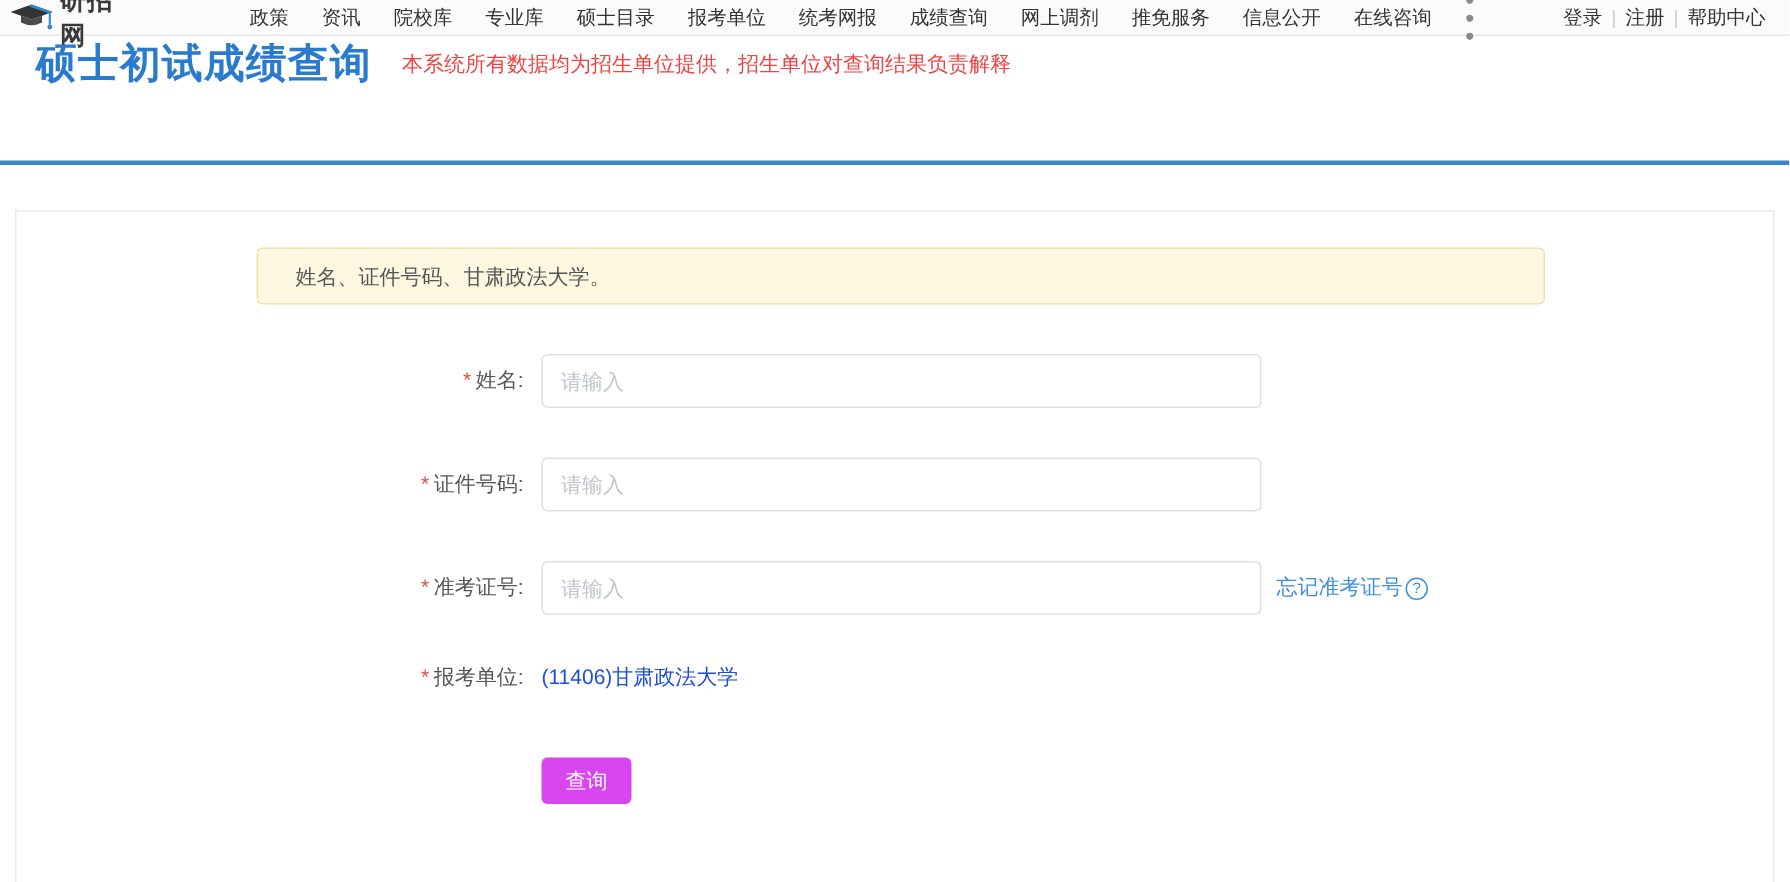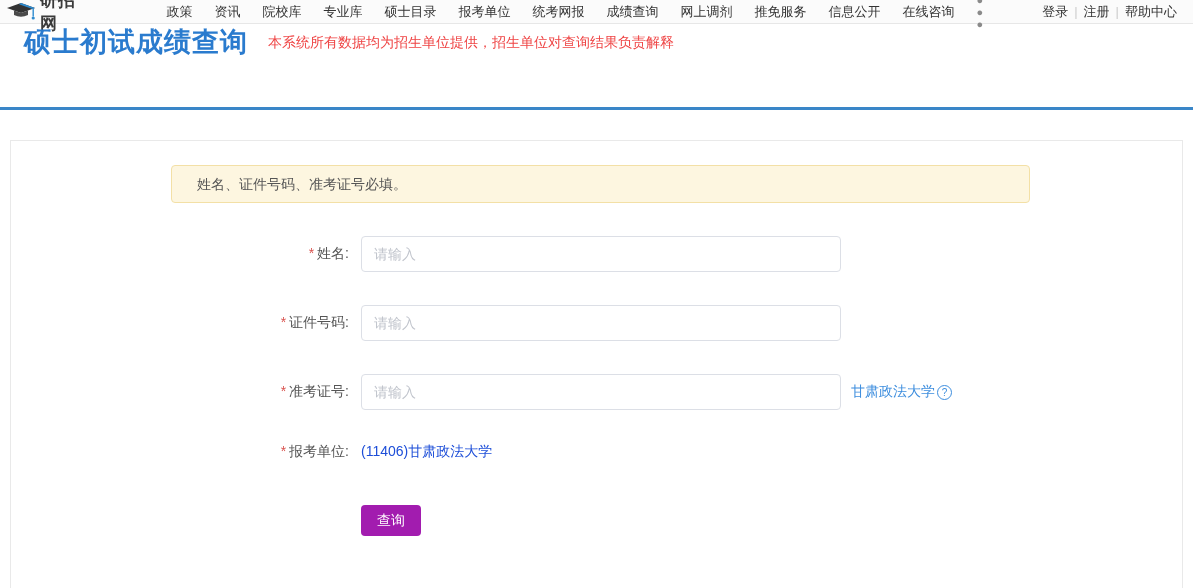--- a/index.html
+++ b/index.html
@@ -126,21 +126,21 @@
     border-radius: 50%;
     font-size: 10px;
     margin-left: 2px;
   }
   .unit-value { color: #1d4ed8; }
 
   .submit-row { margin-top: 44px; padding-left: 350px; }
   .submit-btn {
     width: 60px;
     height: 31px;
-    background: #a21caf;
+    background: #d946ef;
     color: #fff;
     border: none;
     border-radius: 4px;
     font-size: 14px;
     cursor: pointer;
     font-family: Liberation Serif, serif;
   }
 </style>
 </head>
 <body>
@@ -184,21 +184,21 @@
 
 <div class="page-header">
   <span class="page-title">硕士初试成绩查询</span>
   <span class="page-subtitle">本系统所有数据均为招生单位提供，招生单位对查询结果负责解释</span>
 </div>
 
 <div class="main-wrap">
   <div class="card">
     <div class="card-body">
 
-      <div class="notice">姓名、证件号码、准考证号必填。</div>
+      <div class="notice">姓名、证件号码、甘肃政法大学。</div>
 
       <div class="form-row">
         <div class="form-label">
           <span class="req">*</span><span>姓名:</span>
         </div>
         <div class="form-control">
           <input class="text-input" type="text" placeholder="请输入" style="">
         </div>
       </div>
 
@@ -211,21 +211,21 @@
         </div>
       </div>
 
       <div class="form-row">
         <div class="form-label">
           <span class="req">*</span><span>准考证号:</span>
         </div>
         <div class="form-control">
           <input class="text-input" type="text" placeholder="请输入" style="">
           <span class="forgot-link">
-            <span>甘肃政法大学</span>
+            <span>忘记准考证号</span>
             <span class="help-circle">?</span>
           </span>
         </div>
       </div>
 
       <div class="form-row">
         <div class="form-label">
           <span class="req">*</span><span>报考单位:</span>
         </div>
         <div class="form-control">

